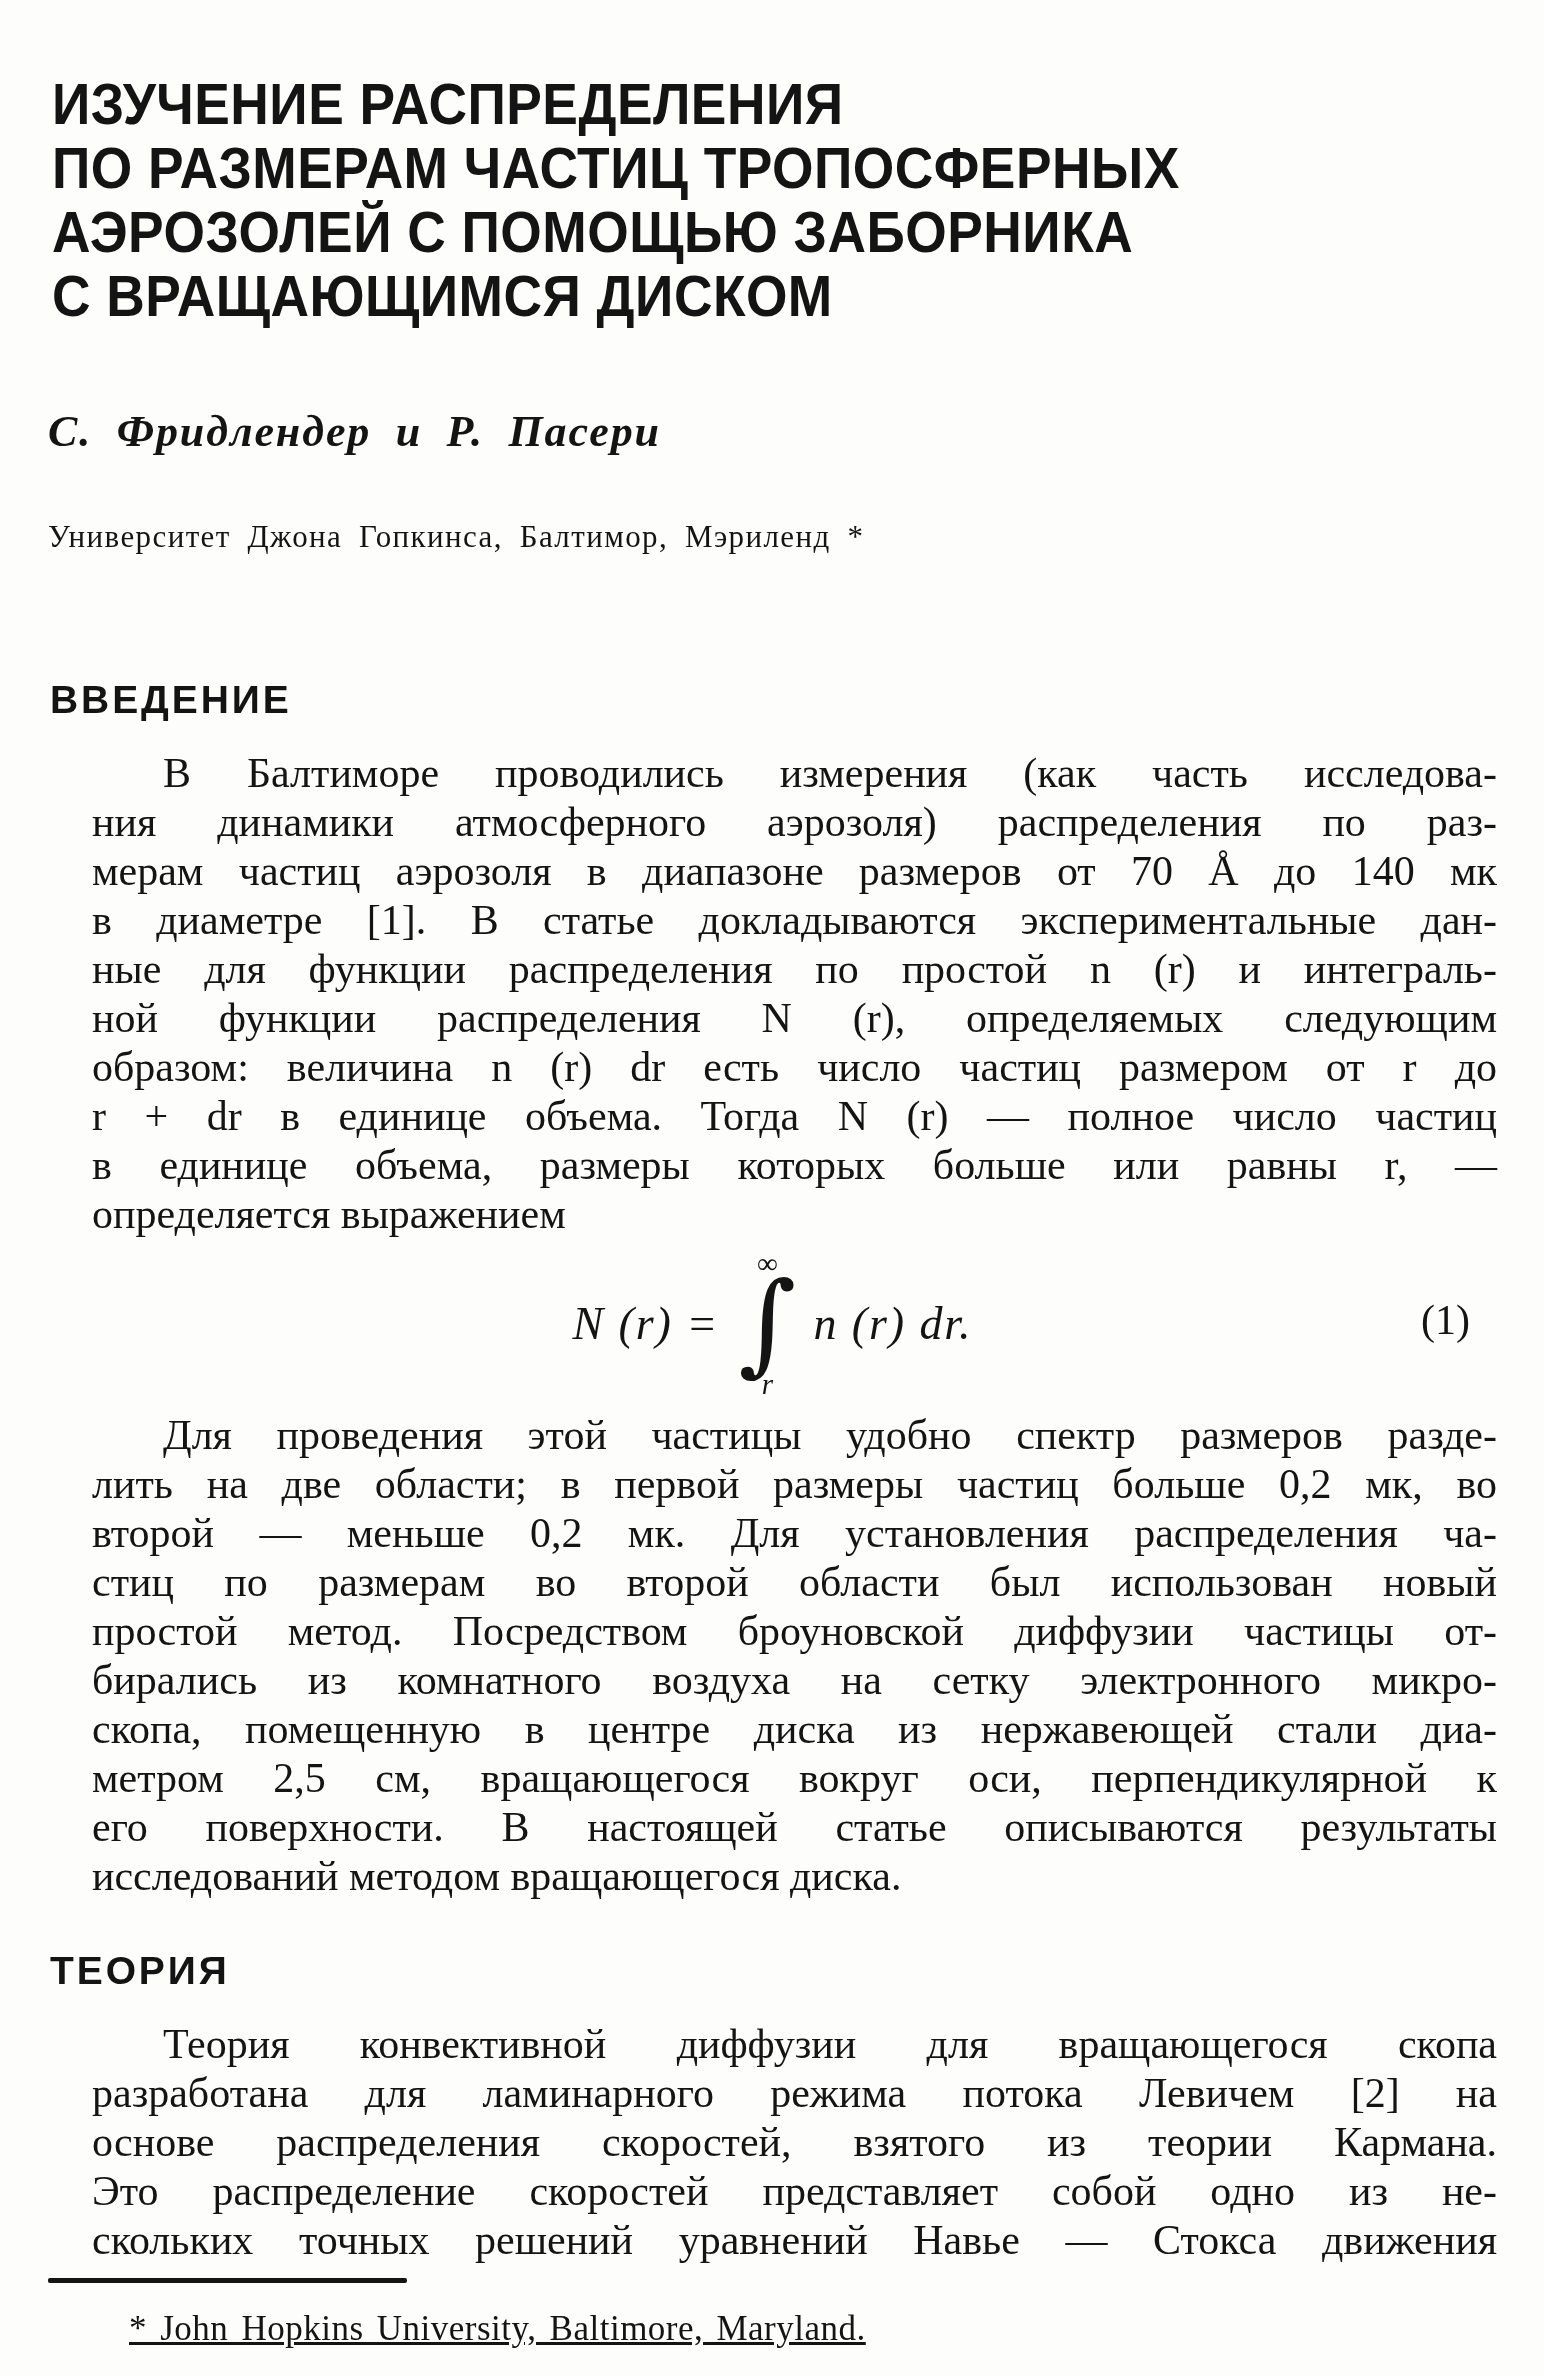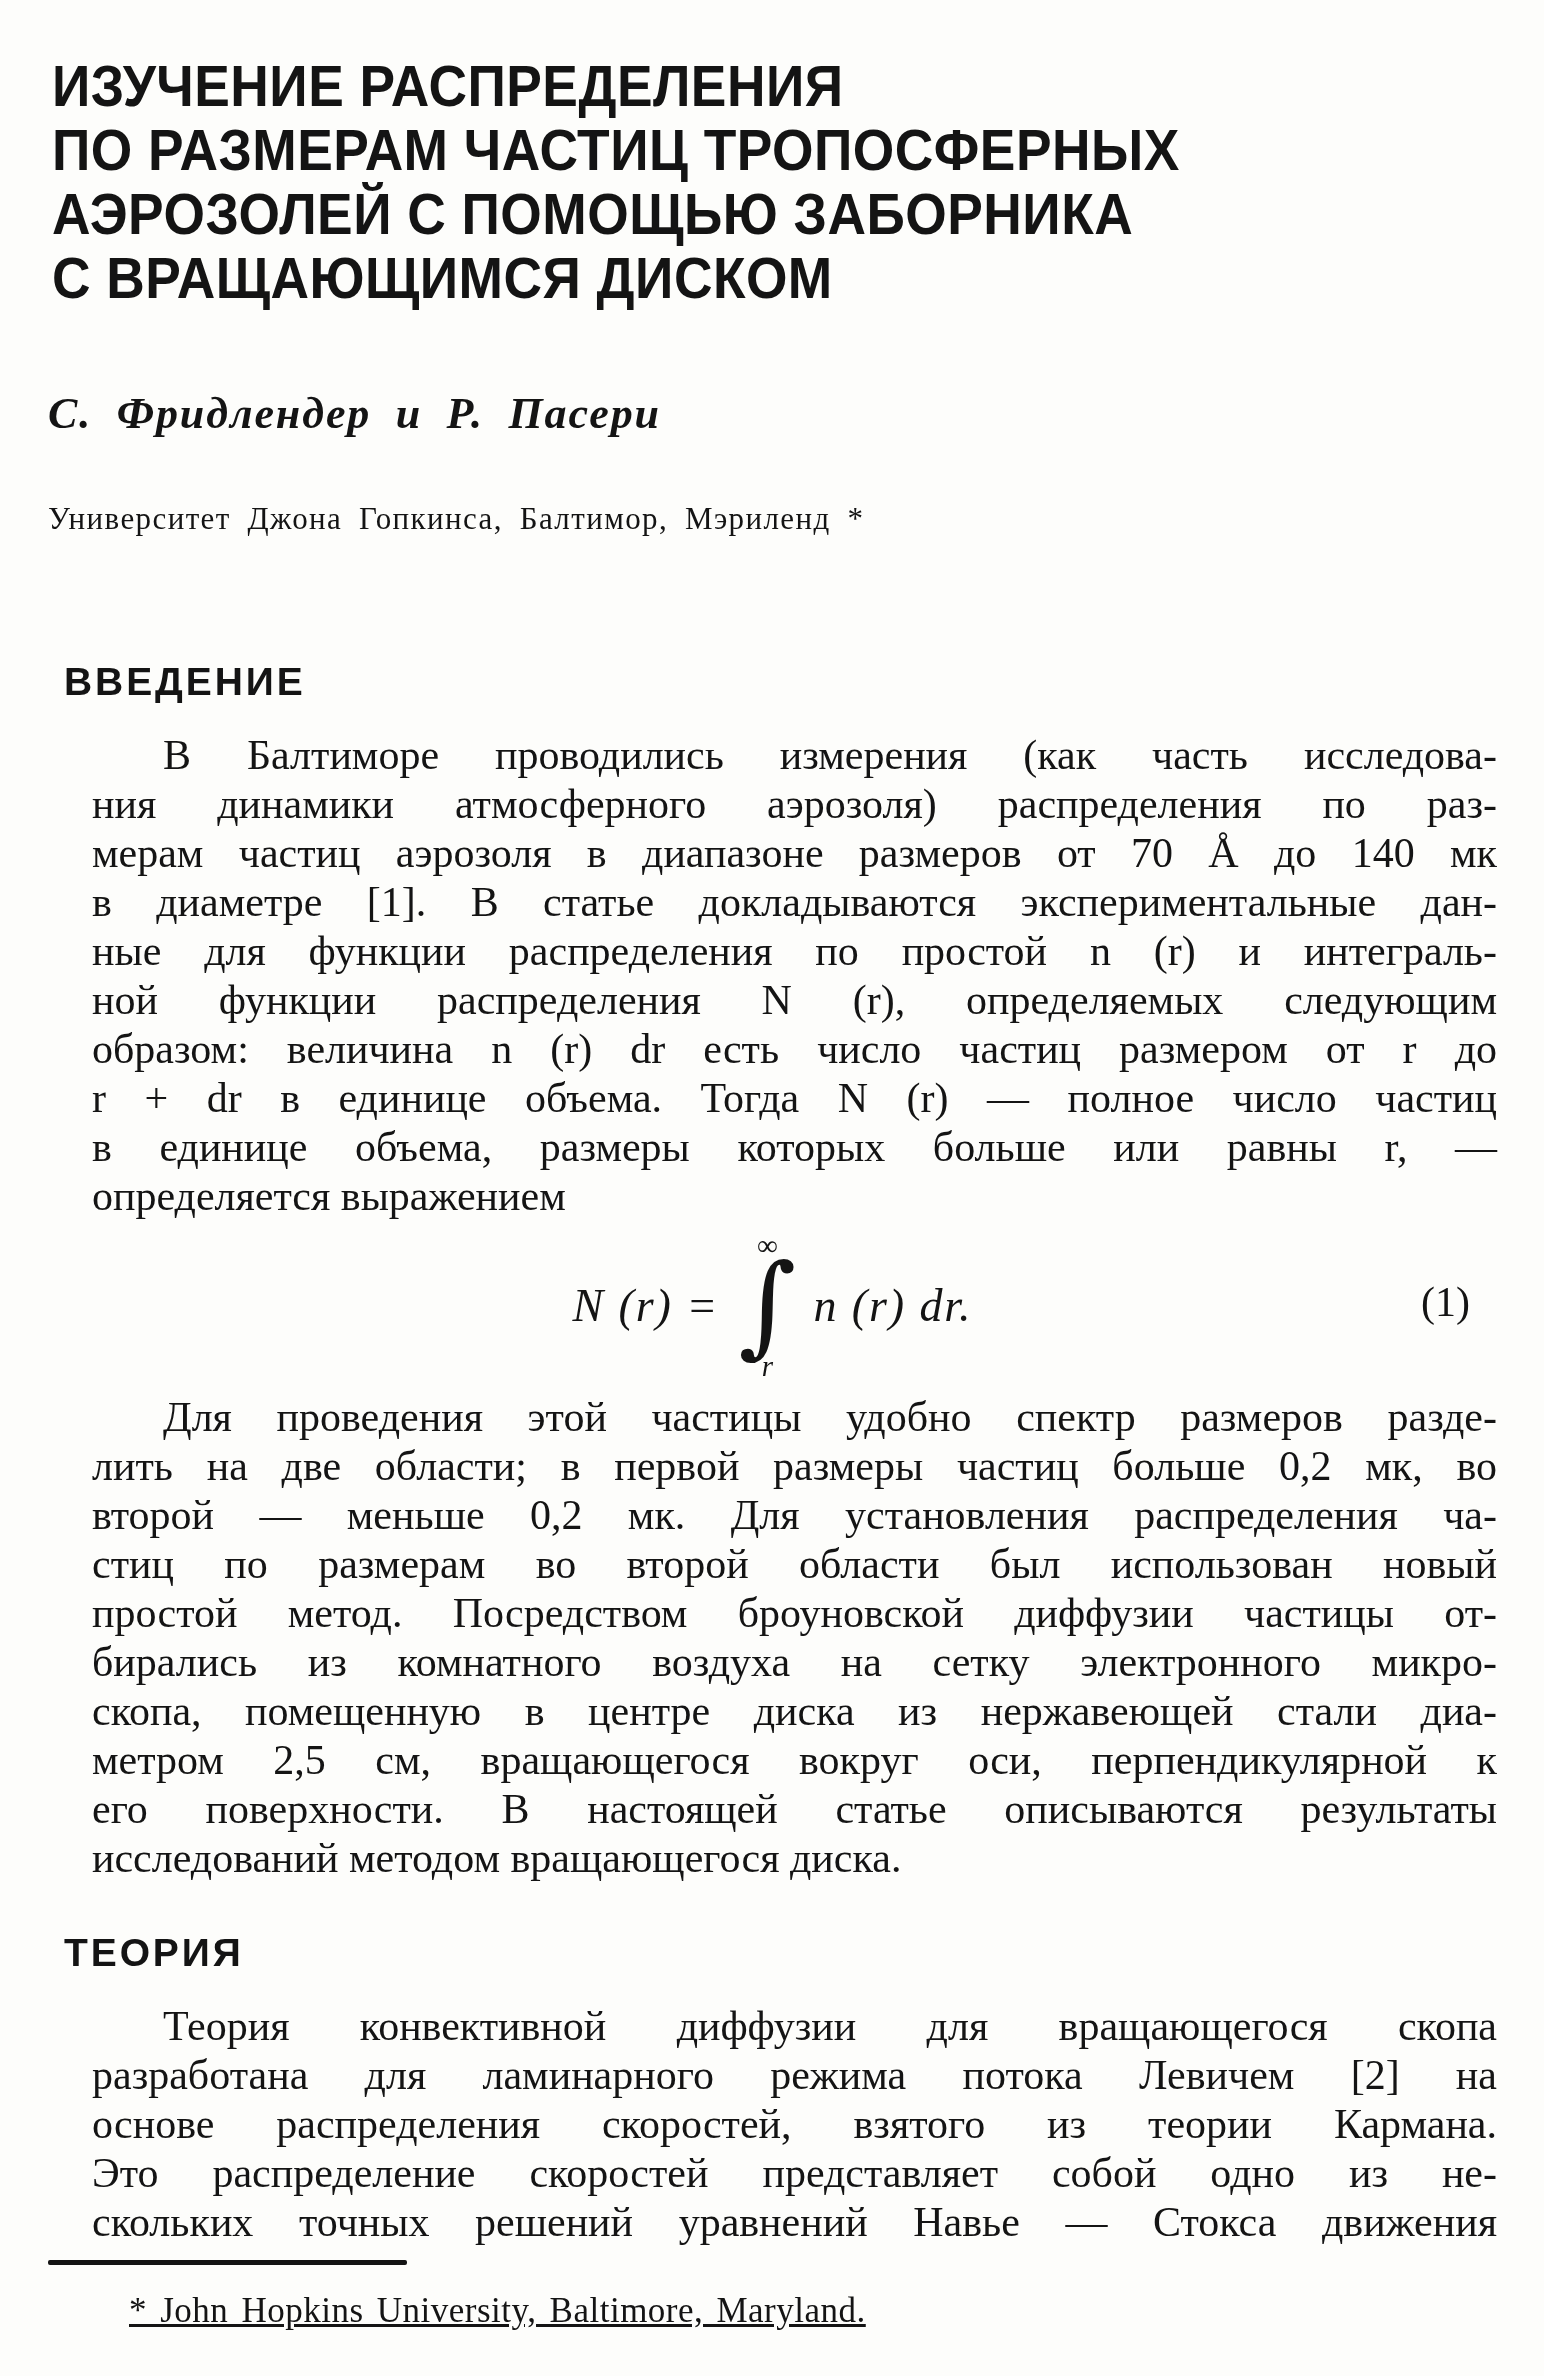--- a/index.html
+++ b/index.html
@@ -4,21 +4,21 @@
 <style>
   html, body { margin: 0; padding: 0; background: #e8e8e6; }
   .page {
     position: relative;
     width: 1545px;
     height: 2376px;
     margin: 0 auto;
     background: #fdfdfb;
     color: #141414;
     box-sizing: border-box;
-    padding: 54px 48px 0 48px;
+    padding: 72px 48px 0 48px;
     overflow: hidden;
     font-family: "Liberation Serif", serif;
   }
   
   .title { margin: 0 0 0 3.9px; padding: 0; }
   .title-line {
     font-family: "Liberation Sans", sans-serif;
     font-weight: 700;
     font-size: 58px;
     line-height: 64px;
@@ -42,21 +42,21 @@
   .affiliation {
     margin-top: 60px;
     font-size: 31px;
     line-height: 39px;
     letter-spacing: 1.4px;
     word-spacing: 7.7px;
     white-space: nowrap;
   }
   
   .sec-heading {
-    margin: 16px;
+    margin: 2px;
     font-family: "Liberation Sans", sans-serif;
     font-weight: 700;
     font-size: 39px;
     line-height: 44px;
     letter-spacing: 2.9px;
   }
   .sec-heading.intro { margin-top: 122px; }
   .sec-heading.theory { margin-top: 48px; }
   
   .para { margin: 0; }

